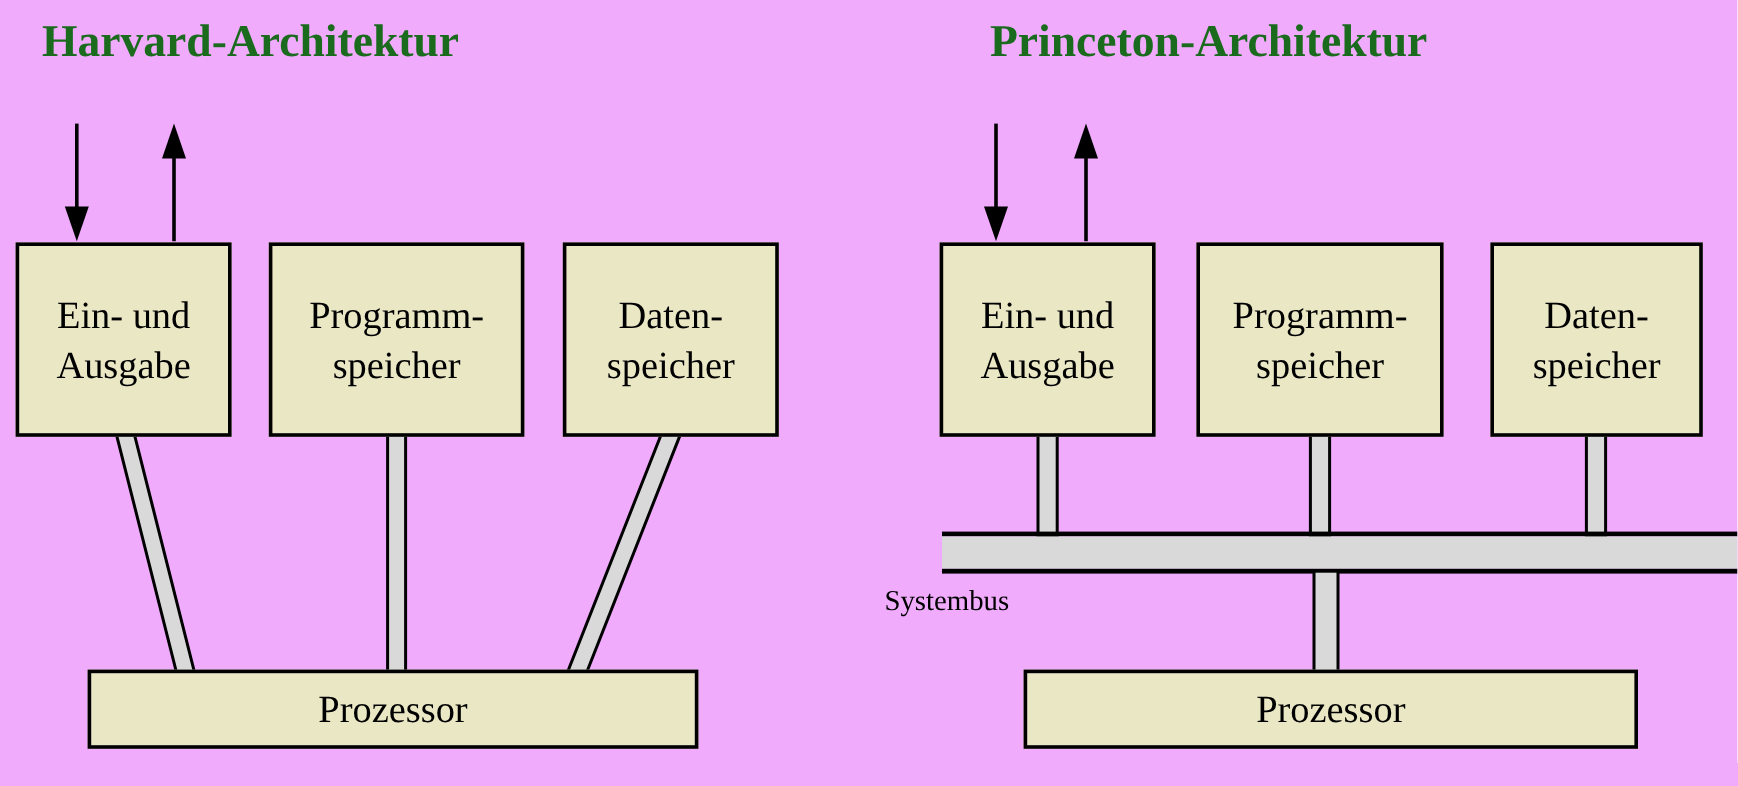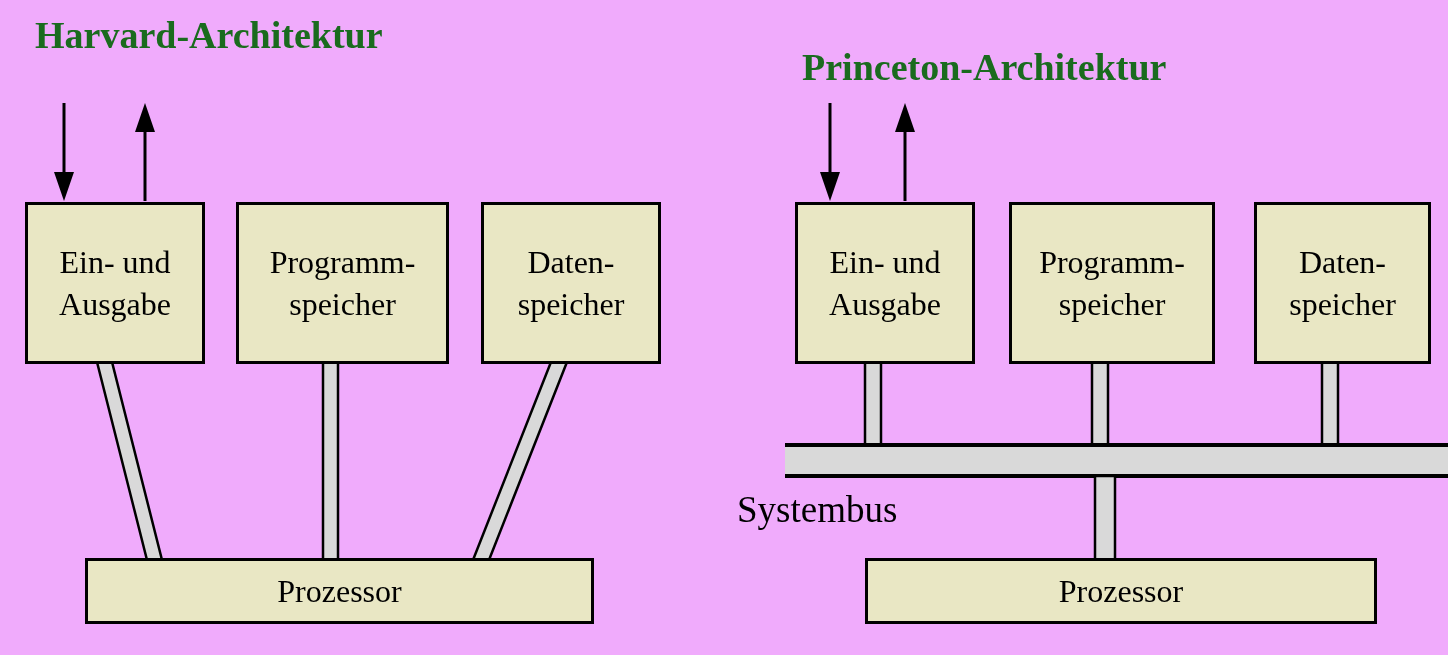--- a/index.html
+++ b/index.html
@@ -10,24 +10,24 @@
   .layer{position:absolute;left:0;top:0;}
   .title{
     position:absolute;color:var(--title-green,#1a6b1e);
     font-weight:bold;font-size:38px;line-height:46px;white-space:nowrap;
   }
   .box{
     position:absolute;box-sizing:border-box;
     background:var(--box-fill,#e9e7c4);border:3px solid #000;
     display:flex;align-items:center;justify-content:center;
     text-align:center;color:#000;font-size:32px;line-height:1.32;
-    white-space:pre-line;z-index:2;margin-left:12px;
+    white-space:pre-line;z-index:2;
   }
   .buslabel{
-    position:absolute;color:#000;font-size:37px;white-space:nowrap;z-index:2;
+    position:absolute;color:#000;font-size:24px;white-space:nowrap;z-index:2;
   }
 </style>
 </head>
 <body style="--box-fill: #e9e7c4; --title-green: #1a6b1e;">
 
 <div class="canvas">
 
   <svg class="layer" width="1448" height="655" viewBox="0 0 1448 655">
 
     <polygon points="97,362 112,362 162,560 147,560" stroke="#000" stroke-width="2.5" fill="#d9d9d9"></polygon>
@@ -58,21 +58,21 @@
       <polygon points="820,172 840,172 830,201" fill="#000"></polygon>
     </g>
     <g>
       <line x1="905" y1="201" x2="905" y2="130" stroke="#000" stroke-width="3"></line>
       <polygon points="895,132 915,132 905,103" fill="#000"></polygon>
     </g>
   </svg>
 
   <div class="title" style="left:35px;top:12px;">Harvard-Architektur</div>
 
-  <div class="title" style="left:802px;top:12px;margin-top:32px;">
+  <div class="title" style="left:825px;top:12px;">
     <div>Princeton-Architektur</div>
   </div>
 
   <div class="box" style="left:13px;top:202px;width:180px;height:162px;">
     <span>Ein- und
 Ausgabe</span>
   </div>
   <div class="box" style="left:224px;top:202px;width:213px;height:162px;">
     <span>Programm-
 speicher</span>

